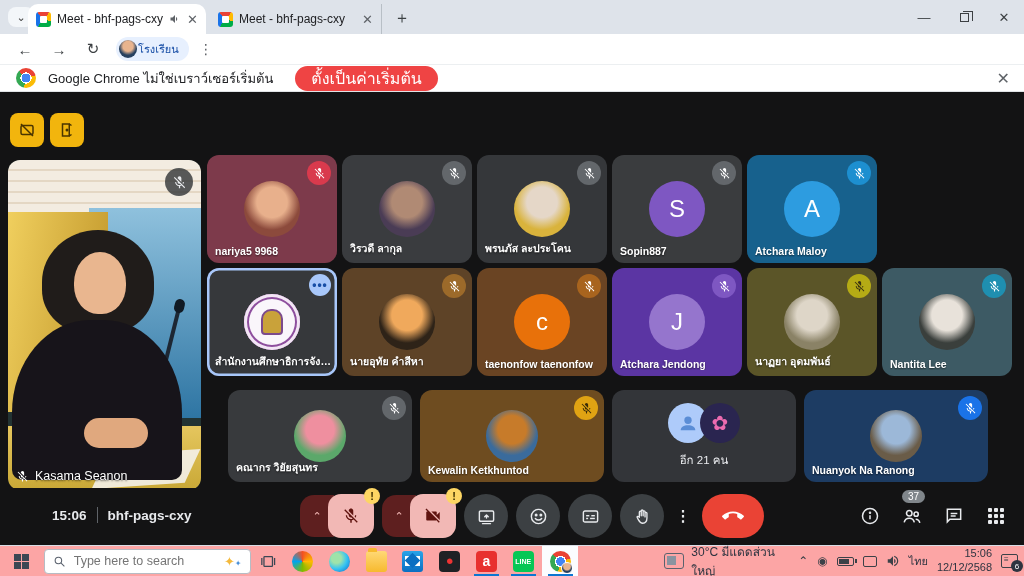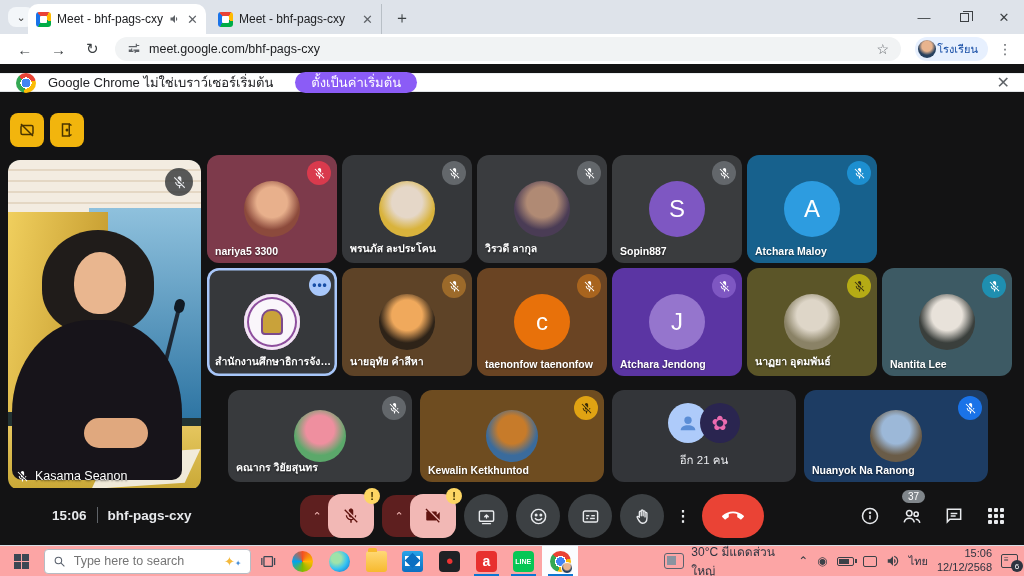--- a/index.html
+++ b/index.html
@@ -35,27 +35,27 @@
   .omnibox .url { font-size:12.5px; color:#202124; }
   .tune-ic { display:flex; }
   .star-ic { margin-left:auto; color:#5f6368; font-size:14px; }
   .profile-chip { margin-left:14px; height:24px; background:#e7f0fe; border-radius:12px; display:flex;
     align-items:center; gap:1px; padding:0 10px 0 3px; }
   .profile-av { width:18px; height:18px; border-radius:50%;
     background:radial-gradient(circle at 50% 35%, #e8b48e 0 34%, #27415f 60%); }
   .profile-chip span { font-size:11px; color:#174ea6; }
   .kebab { margin:0 12px 0 10px; color:#5f6368; font-size:14px; }
 
-  .notifbar { position:absolute; top:64px; left:0; width:1024px; height:19px; background:#fff;
-    border-top:1px solid #eceff1; border-bottom:1px solid #e0e3e6; display:flex; align-items:center;margin-top:9px; }
+  .notifbar { position:absolute; top:64px; left:0; width:1024px; height:28px; background:#fff;
+    border-top:1px solid #eceff1; border-bottom:1px solid #e0e3e6; display:flex; align-items:center; }
   .chrome-logo { width:20px; height:20px; border-radius:50%; margin-left:16px; flex:none;
     background:radial-gradient(circle,#4285f4 0 31%,#fff 31% 40%,transparent 40%),
     conic-gradient(from -45deg,#ea4335 0 33%,#fbbc05 33% 66%,#34a853 66% 100%); }
   .notif-text { margin-left:12px; font-size:13px; color:#202124; }
-  .default-btn { margin-left:22px; background:#8b5cf6; color:#fff; font-size:13px; padding:0 16px;
+  .default-btn { margin-left:22px; background:#ef4444; color:#fff; font-size:16px; padding:0 16px;
     border-radius:17px; border:none; }
   .notif-x { position:absolute; right:14px; color:#5f6368; font-size:16px; }
 
   
   .meet { position:absolute; top:100px; left:0; width:1024px; height:445px; background:#131314; }
   .ybtn { position:absolute; top:13px; width:34px; height:34px; background:#f2b50d; border-radius:8px;
     display:flex; align-items:center; justify-content:center; color:#4a3500; }
   .ybtn.b1 { left:10px; } .ybtn.b2 { left:50px; }
 
   .main-tile { position:absolute; left:8px; top:60px; width:193px; height:330px; border-radius:12px;
@@ -217,27 +217,20 @@
           <span class="restore-glyph"></span>
         </div>
       <div class="winbtn">✕</div>
     </div>
   </div>
 
   <div class="addressbar">
     <span class="navic">←</span>
     <span class="navic">→</span>
     <span class="navic">↻</span>
-    <div class="omnibox">
-      <svg class="tune-ic" width="14" height="14" viewBox="0 0 24 24" fill="#5f6368">
-          <path d="M3 17h8v-2H3v2zm0-10v2h14V7H3zm10 12h2v-2h6v-2h-6v-2h-2v6zM7 11v2H3v2h4v2h2v-6H7zm14 4v-2H11v2h10zm-6-6h2V7h4V5h-4V3h-2v6z"></path>
-        </svg>
-      <span class="url">meet.google.com/bhf-pags-cxy</span>
-      <span class="star-ic">☆</span>
-    </div>
     <div class="profile-chip">
       <div class="profile-av"></div>
       <span>โรงเรียน</span>
     </div>
     <span class="kebab">⋮</span>
   </div>
 
   <div class="notifbar">
     <div class="chrome-logo"></div>
     <span class="notif-text">Google Chrome ไม่ใช่เบราว์เซอร์เริ่มต้น</span>
@@ -288,39 +281,39 @@
     </div>
 
     <div class="grid-row" id="row1">
         <div class="tile" style="background: rgb(125, 58, 75);">
           <div class="av" style="background:radial-gradient(circle at 50% 38%, #e8b08c 0 34%, #8c4a3c 62%)"></div>
           <div class="mute-badge" style="background:#d93a4d">
             <svg width="13" height="13" viewBox="0 0 24 24" fill="#fff">
               <path d="M19 11h-1.7c0 .74-.16 1.43-.43 2.05l1.23 1.23c.56-.98.9-2.09.9-3.28zm-4.02.17c0-.06.02-.11.02-.17V5c0-1.66-1.34-3-3-3S9 3.34 9 5v.18l5.98 5.99zM4.27 3L3 4.27l6.01 6.01V11c0 1.66 1.33 3 2.99 3 .22 0 .44-.03.65-.08l1.66 1.66c-.71.33-1.5.52-2.31.52-2.76 0-5.3-2.1-5.3-5.1H5c0 3.41 2.72 6.23 6 6.72V21h2v-3.28c.91-.13 1.77-.45 2.54-.9L19.73 21 21 19.73 4.27 3z"></path>
             </svg>
           </div>
-          <span class="name">nariya5 3300</span>
+          <span class="name">nariya5 9968</span>
+        </div>
+        <div class="tile" style="background: rgb(58, 60, 63);">
+          <div class="av" style="background:radial-gradient(circle at 50% 38%, #b08a74 0 34%, #4a3c55 62%)"></div>
+          <div class="mute-badge" style="background:#63676b">
+            <svg width="13" height="13" viewBox="0 0 24 24" fill="#fff">
+              <path d="M19 11h-1.7c0 .74-.16 1.43-.43 2.05l1.23 1.23c.56-.98.9-2.09.9-3.28zm-4.02.17c0-.06.02-.11.02-.17V5c0-1.66-1.34-3-3-3S9 3.34 9 5v.18l5.98 5.99zM4.27 3L3 4.27l6.01 6.01V11c0 1.66 1.33 3 2.99 3 .22 0 .44-.03.65-.08l1.66 1.66c-.71.33-1.5.52-2.31.52-2.76 0-5.3-2.1-5.3-5.1H5c0 3.41 2.72 6.23 6 6.72V21h2v-3.28c.91-.13 1.77-.45 2.54-.9L19.73 21 21 19.73 4.27 3z"></path>
+            </svg>
+          </div>
+          <span class="name">วิรวดี ลากุล</span>
         </div>
         <div class="tile" style="background: rgb(53, 55, 58);">
           <div class="av" style="background:radial-gradient(circle at 50% 38%, #e5d7c8 0 34%, #d9b33c 62%)"></div>
           <div class="mute-badge" style="background:#63676b">
             <svg width="13" height="13" viewBox="0 0 24 24" fill="#fff">
               <path d="M19 11h-1.7c0 .74-.16 1.43-.43 2.05l1.23 1.23c.56-.98.9-2.09.9-3.28zm-4.02.17c0-.06.02-.11.02-.17V5c0-1.66-1.34-3-3-3S9 3.34 9 5v.18l5.98 5.99zM4.27 3L3 4.27l6.01 6.01V11c0 1.66 1.33 3 2.99 3 .22 0 .44-.03.65-.08l1.66 1.66c-.71.33-1.5.52-2.31.52-2.76 0-5.3-2.1-5.3-5.1H5c0 3.41 2.72 6.23 6 6.72V21h2v-3.28c.91-.13 1.77-.45 2.54-.9L19.73 21 21 19.73 4.27 3z"></path>
             </svg>
           </div>
           <span class="name">พรนภัส ละประโคน</span>
-        </div>
-        <div class="tile" style="background: rgb(58, 60, 63);">
-          <div class="av" style="background:radial-gradient(circle at 50% 38%, #b08a74 0 34%, #4a3c55 62%)"></div>
-          <div class="mute-badge" style="background:#63676b">
-            <svg width="13" height="13" viewBox="0 0 24 24" fill="#fff">
-              <path d="M19 11h-1.7c0 .74-.16 1.43-.43 2.05l1.23 1.23c.56-.98.9-2.09.9-3.28zm-4.02.17c0-.06.02-.11.02-.17V5c0-1.66-1.34-3-3-3S9 3.34 9 5v.18l5.98 5.99zM4.27 3L3 4.27l6.01 6.01V11c0 1.66 1.33 3 2.99 3 .22 0 .44-.03.65-.08l1.66 1.66c-.71.33-1.5.52-2.31.52-2.76 0-5.3-2.1-5.3-5.1H5c0 3.41 2.72 6.23 6 6.72V21h2v-3.28c.91-.13 1.77-.45 2.54-.9L19.73 21 21 19.73 4.27 3z"></path>
-            </svg>
-          </div>
-          <span class="name">วิรวดี ลากุล</span>
         </div>
         <div class="tile" style="background: rgb(58, 60, 62);">
           <div class="av" style="background:#7e57c2">
             <span>S</span>
           </div>
           <div class="mute-badge" style="background:#63676b">
             <svg width="13" height="13" viewBox="0 0 24 24" fill="#fff">
               <path d="M19 11h-1.7c0 .74-.16 1.43-.43 2.05l1.23 1.23c.56-.98.9-2.09.9-3.28zm-4.02.17c0-.06.02-.11.02-.17V5c0-1.66-1.34-3-3-3S9 3.34 9 5v.18l5.98 5.99zM4.27 3L3 4.27l6.01 6.01V11c0 1.66 1.33 3 2.99 3 .22 0 .44-.03.65-.08l1.66 1.66c-.71.33-1.5.52-2.31.52-2.76 0-5.3-2.1-5.3-5.1H5c0 3.41 2.72 6.23 6 6.72V21h2v-3.28c.91-.13 1.77-.45 2.54-.9L19.73 21 21 19.73 4.27 3z"></path>
             </svg>
           </div>

